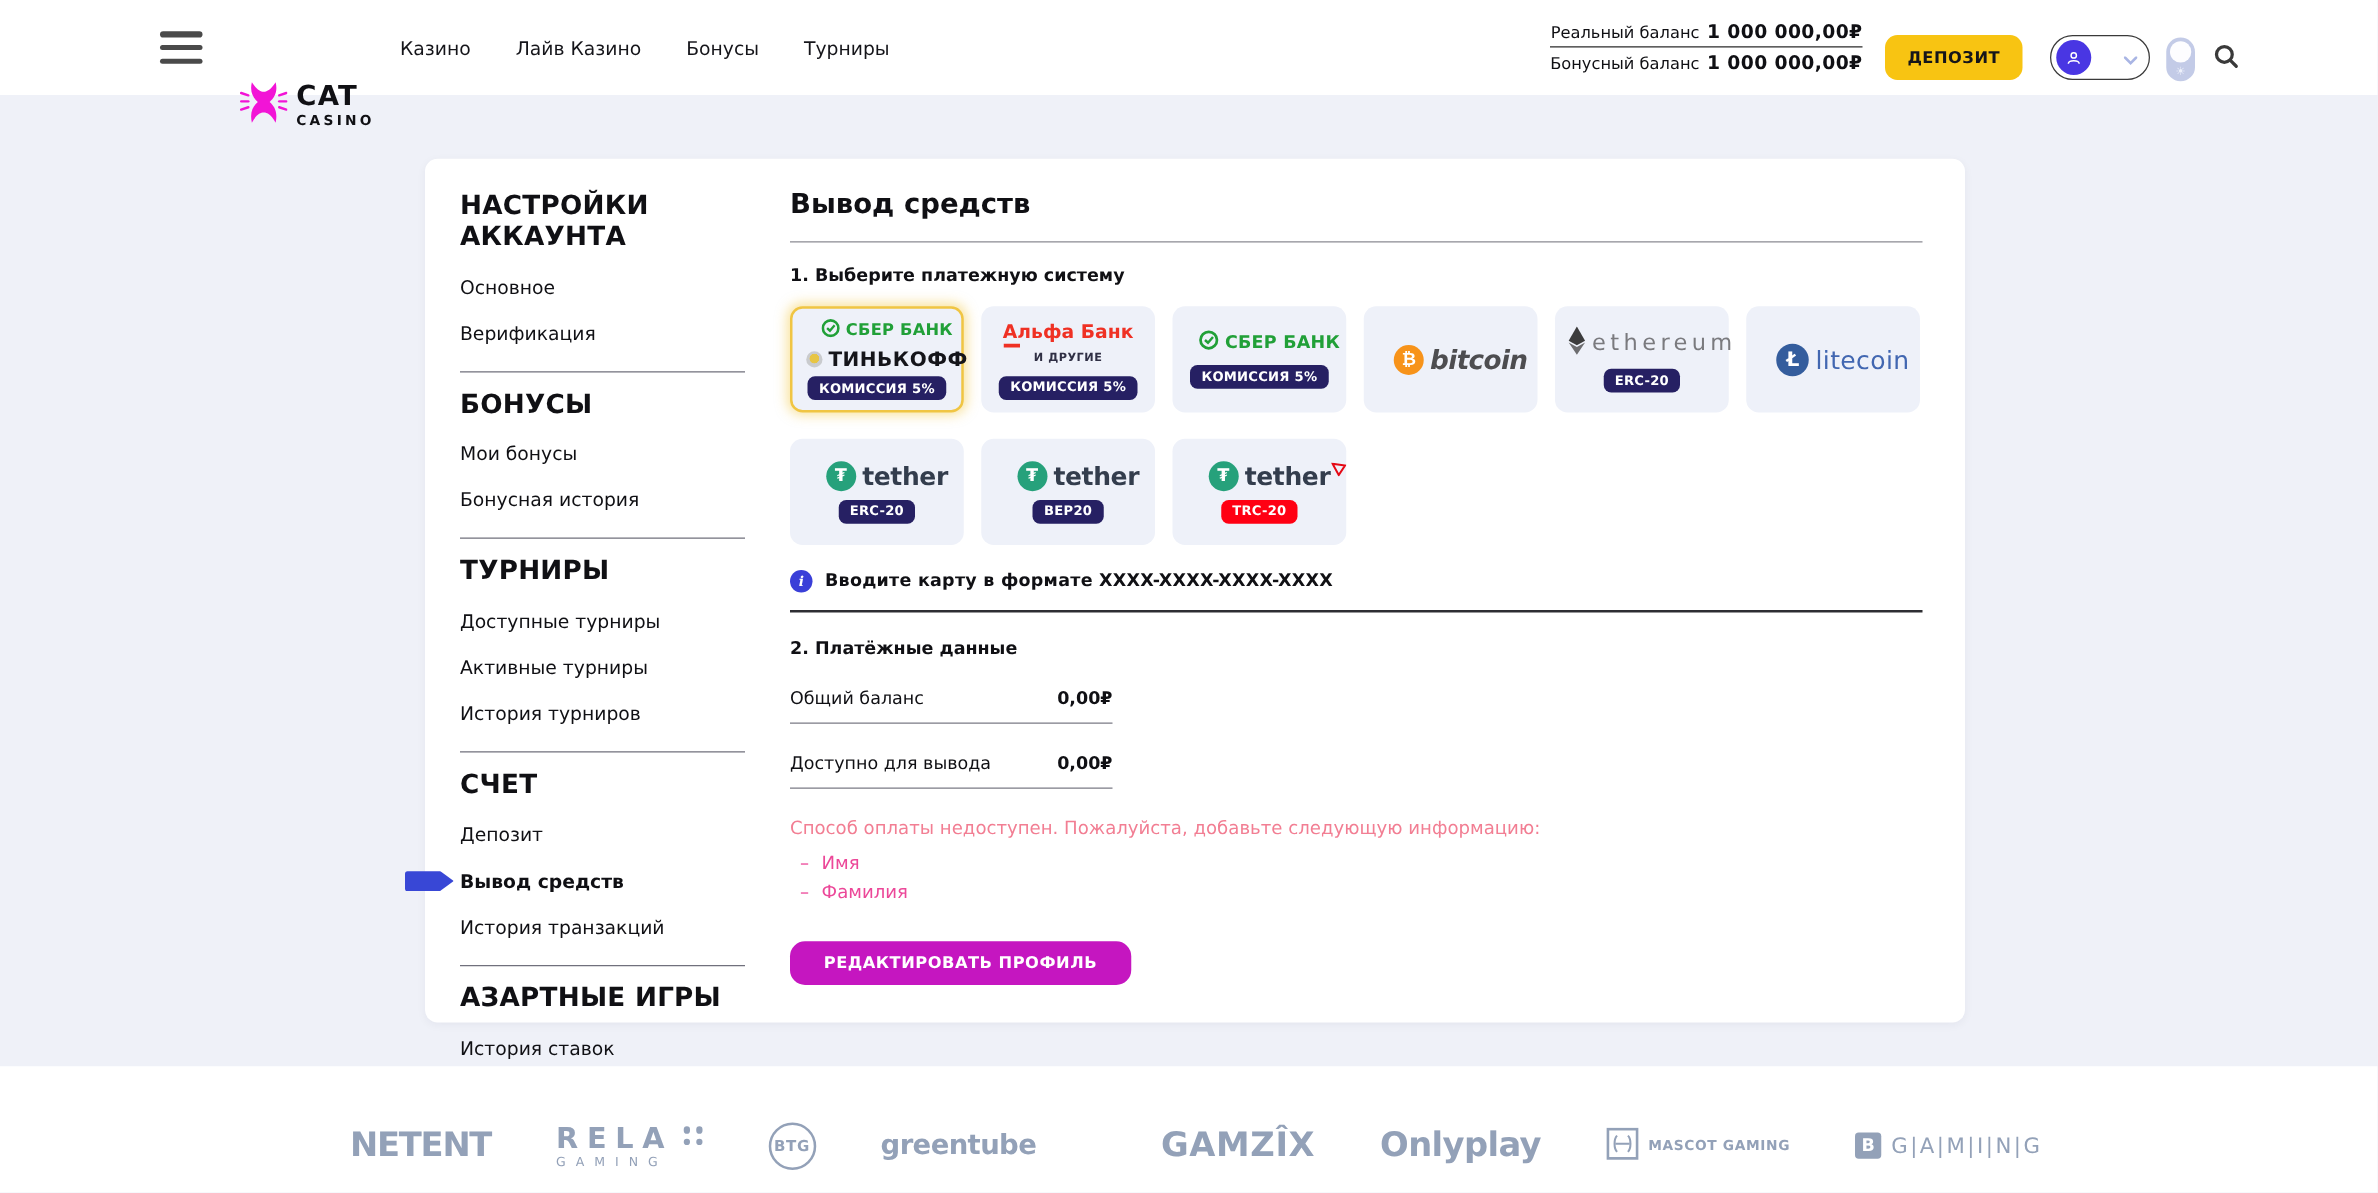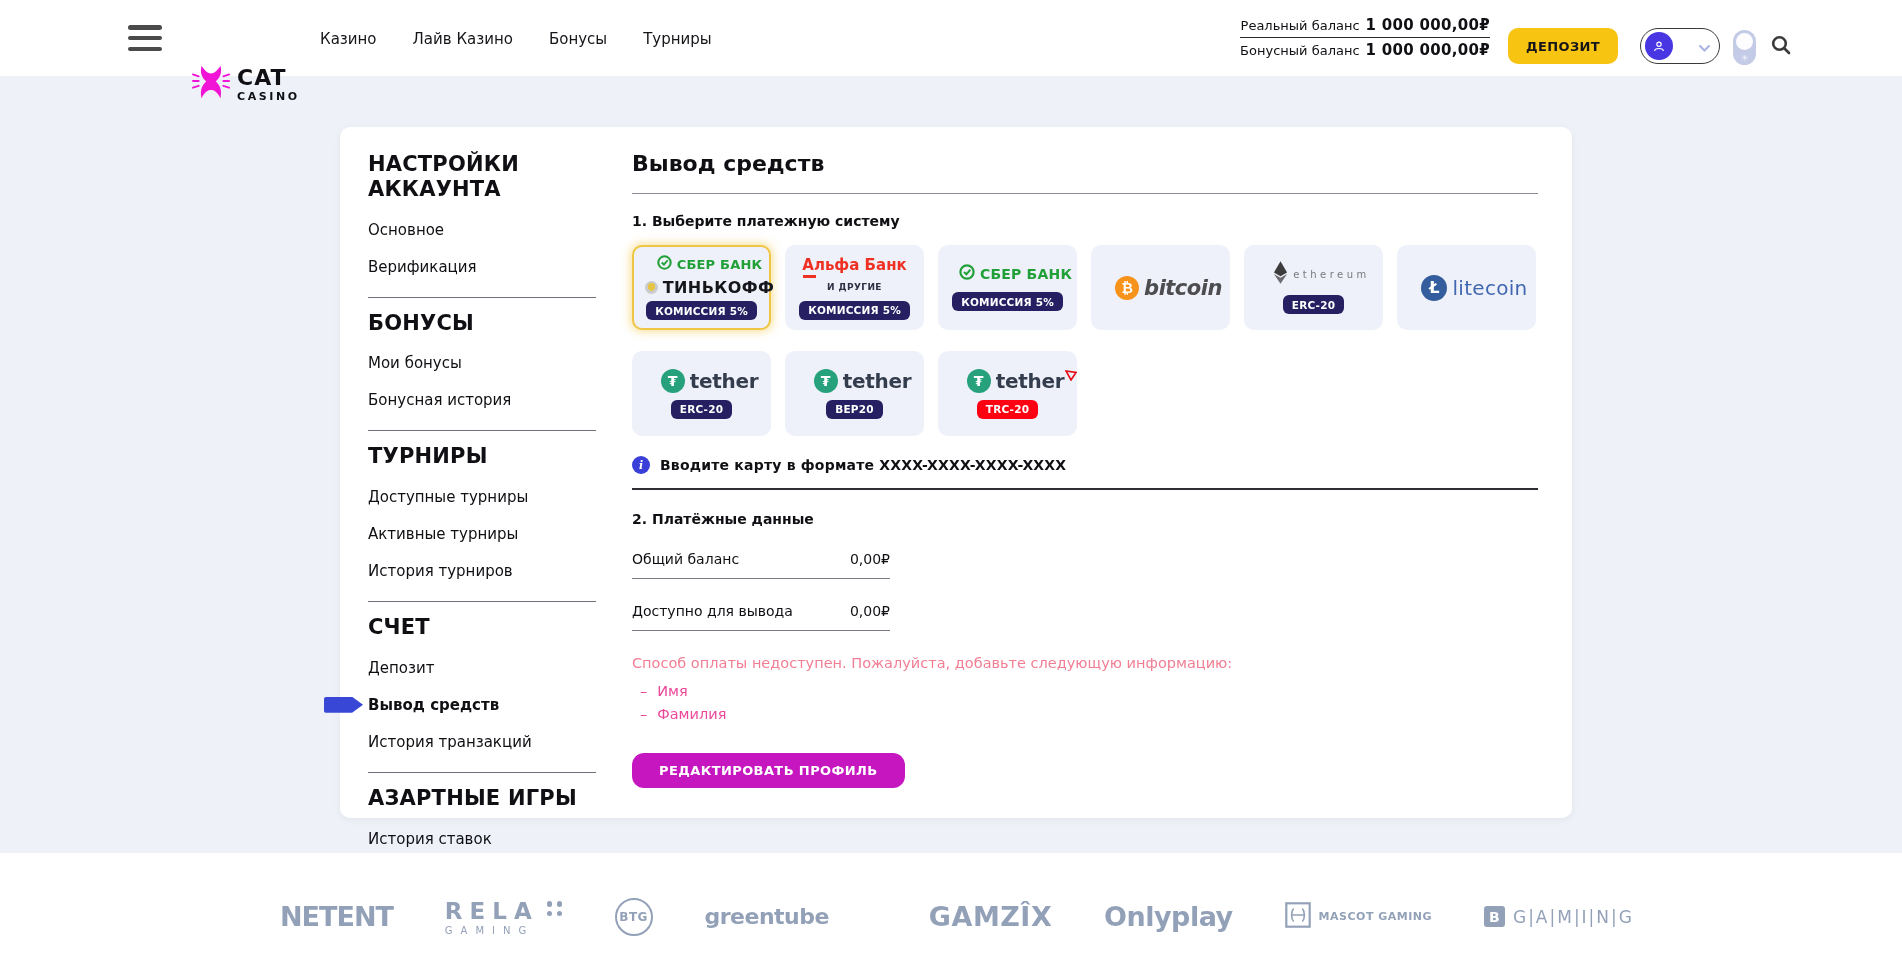--- a/index.html
+++ b/index.html
@@ -53,35 +53,35 @@
   .logo-row { display:flex; align-items:center; gap:5px;margin-left:16px; }
   .sber-text { font-size:13px; font-weight:800; color:#21a038; letter-spacing:.2px; white-space:nowrap; }
   .tinkoff-text { font-size:16px; font-weight:800; color:#15151a; letter-spacing:.4px; white-space:nowrap; }
   .tinkoff-emblem { width:13px; height:13px; border-radius:50%; background:radial-gradient(circle at 50% 45%, #e7c544 0 38%, #c9cbce 42% 100%); }
   .alfa-title { position:relative; font-size:15px; font-weight:800; color:#ef3124; white-space:nowrap; }
   .alfa-title::after { content:""; position:absolute; left:1px; bottom:-4px; width:13px; height:3px; background:#ef3124; }
   .alfa-sub { font-size:9px; font-weight:800; color:#2f2f44; margin-top:4px; letter-spacing:.4px; }
   .piastrix-text { font-family:"DejaVu Serif","Liberation Serif",serif; font-size:18px; color:#79aed6; letter-spacing:.5px; }
   .btc-circle { width:24px; height:24px; border-radius:50%; background:#f7931a; color:#fff; font-size:14px; font-weight:800; display:flex; align-items:center; justify-content:center; }
   .btc-text { font-size:21px; font-weight:800; font-style:italic; color:#4d4d50; letter-spacing:-.5px; }
-  .eth-text { font-size:10px; color:#7a7a7e; letter-spacing:3.5px; font-weight:500; }
+  .eth-text { font-size:18px; color:#7a7a7e; letter-spacing:3.5px; font-weight:500; }
   .ltc-circle { width:26px; height:26px; border-radius:50%; background:#345d9d; color:#fff; font-size:16px; font-weight:700; display:flex; align-items:center; justify-content:center; }
   .ltc-text { font-size:20px; color:#4267b1; letter-spacing:.3px; }
   .usdt-circle { width:24px; height:24px; border-radius:50%; background:#26a17b; color:#fff; font-size:14px; font-weight:800; display:flex; align-items:center; justify-content:center; }
   .usdt-text { position:relative; font-size:20px; font-weight:800; color:#333d4d; letter-spacing:-.3px; }
   .tron-mark { position:absolute; top:-7px; right:-13px; }
 
   .info-row { margin-top:20px; display:flex; align-items:center; gap:10px; }
   .info-icon { width:18px; height:18px; border-radius:50%; background:#3a3fd8; color:#fff; font-size:11px; font-weight:800; font-style:italic; display:flex; align-items:center; justify-content:center; font-family:"DejaVu Serif","Liberation Serif",serif; }
   .info-text { font-size:14px; font-weight:800; letter-spacing:.2px; }
 
   .balance-block { width:258px; }
   .bal-line { display:flex; justify-content:space-between; align-items:baseline; margin-top:24px; padding-bottom:11px; border-bottom:1px solid #7b7b85; }
   .bal-line .lbl { font-size:14px; }
-  .bal-line .val { font-size:14px; font-weight:400; }
+  .bal-line .val { font-size:14px; font-weight:700; }
 
   .warning { margin-top:24px; font-size:14.5px; color:#f27e93; font-weight:500; }
   .missing-list { margin-top:12px; }
   .missing-item { font-size:14.5px; color:#ec4899; font-weight:500; margin:7px 0 7px 8px; }
   .missing-item::before { content:"–"; margin-right:10px; }
   .edit-btn { margin-top:24px; height:35px; padding:0 27px; background:#c516c0; border:none; border-radius:12px; color:#fff; font-family:inherit; font-size:13px; font-weight:800; letter-spacing:.4px; cursor:pointer; }
 
   
   .footer { position:absolute; left:0; bottom:0; width:1902px; height:101px; background:#fff; display:flex; align-items:center; justify-content:space-between; padding:26px 268px 0 280px; color:#93a1b8; }
   .lg { display:flex; align-items:center; gap:8px; }

